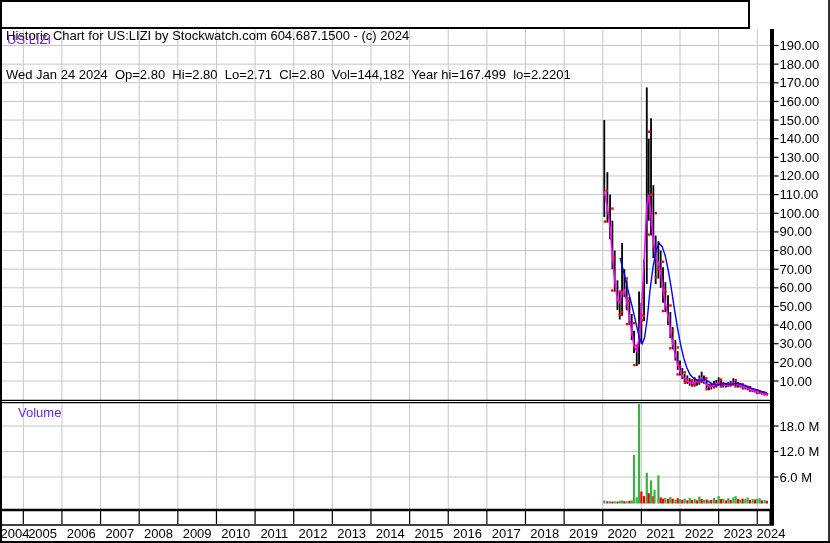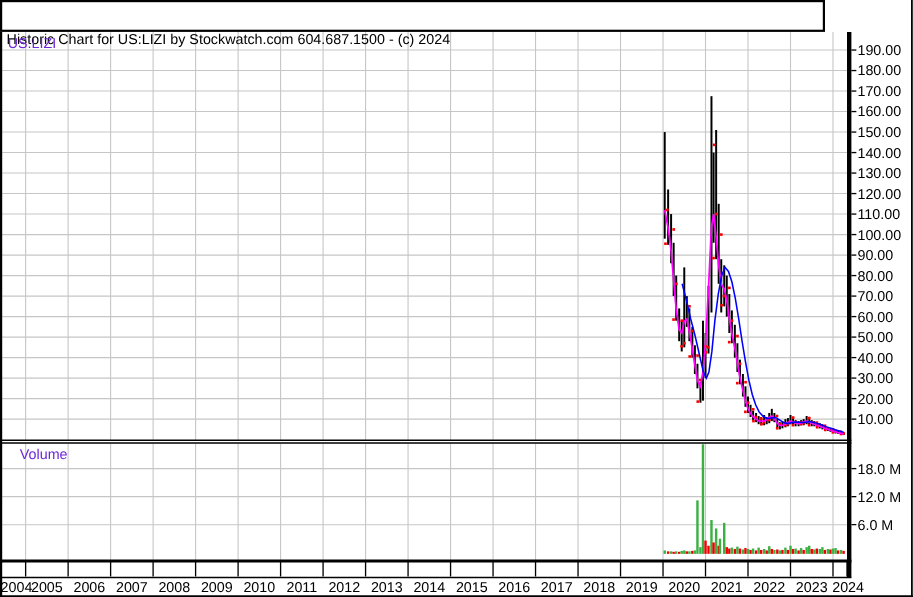--- a/index.html
+++ b/index.html
@@ -378,16 +378,17 @@
       <text x="544.79" y="538" text-anchor="middle">2018</text>
       <text x="583.42" y="538" text-anchor="middle">2019</text>
       <text x="622.05" y="538" text-anchor="middle">2020</text>
       <text x="660.68" y="538" text-anchor="middle">2021</text>
       <text x="699.31" y="538" text-anchor="middle">2022</text>
       <text x="737.9399999999999" y="538" text-anchor="middle">2023</text>
       <text x="771" y="538" text-anchor="middle">2024</text>
     </svg>
   <div class="header">
     <div>Historic Chart for US:LIZI by Stockwatch.com 604.687.1500 - (c) 2024</div>
+    <div>Wed Jan 24 2024  Op=2.80  Hi=2.80  Lo=2.71  Cl=2.80  Vol=144,182  Year hi=167.499  lo=2.2201</div>
   </div>
   <div class="overlay-label sym">US:LIZI</div>
   <div class="overlay-label vol">Volume</div>
 </div>
 
 </body></html>

